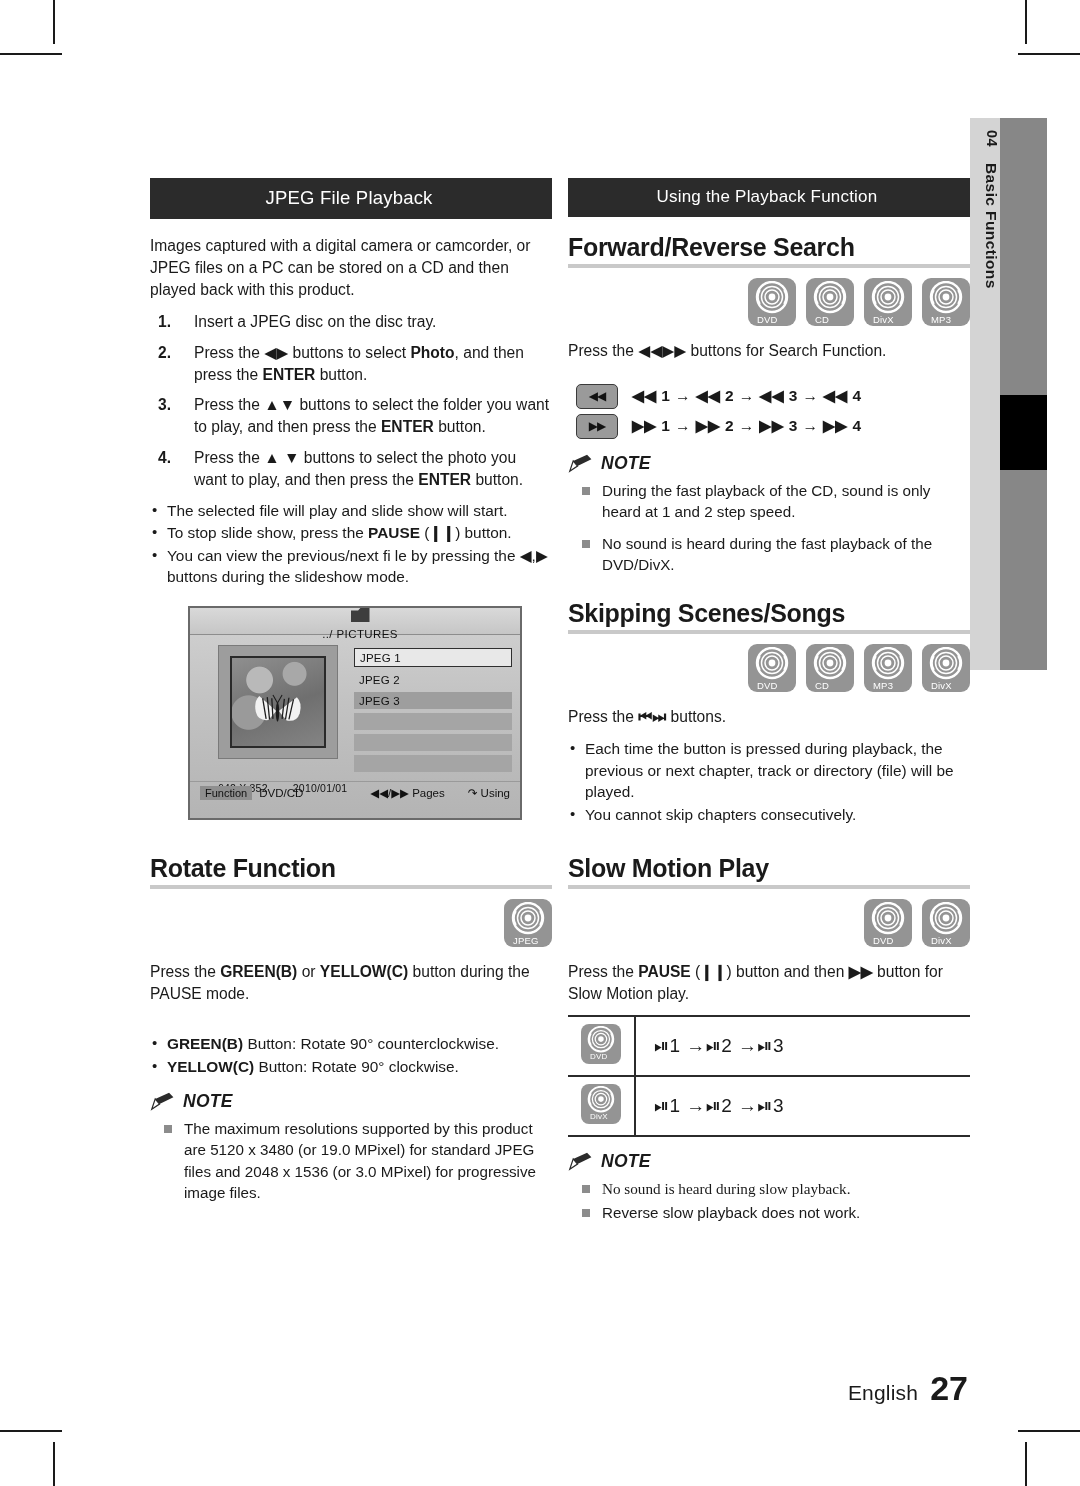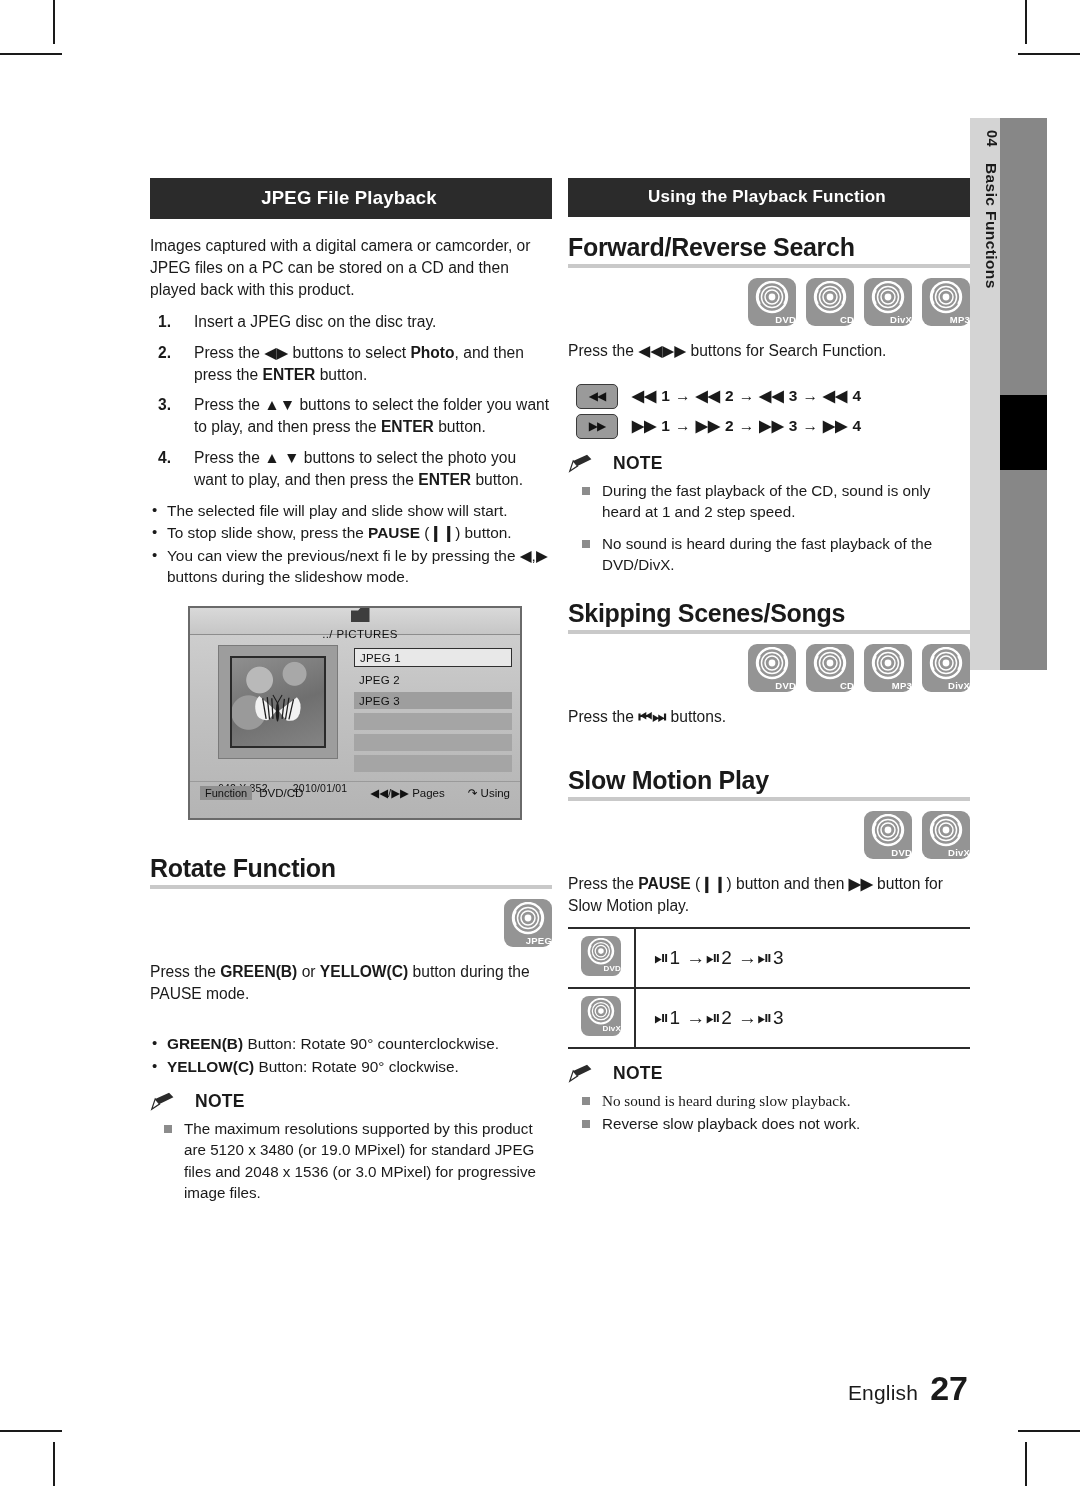--- a/index.html
+++ b/index.html
@@ -30,21 +30,21 @@
     top: 178px;
   }
   .col-left  { left: 150px; }
   .col-right { left: 568px; }
 
   
   .banner {
     background: #2b2b2b;
     color: #ffffff;
     text-align: center;
-    font-weight: bold;
+    font-weight: normal;
     font-size: 18.5px;
     letter-spacing: .2px;
     padding: 9px 4px 10px 0;
     margin-bottom: 16px;
   }
   .banner.small { font-size: 17px; }
 
   
   .h2 {
     font-size: 25px;
@@ -92,22 +92,23 @@
   }
   ul.dots > li::before {
     content: "\2022";
     position: absolute; left: 2px; top: -1px;
     font-size: 15px;
   }
   .sub-dots { margin-left: 44px; margin-top: 3px; }
 
   
   .note-head {
-    display: flex; align-items: flex-end; gap: 19px;
+    display: flex; align-items: flex-end; gap: 7px;
     margin: 14px 0 6px 0;
+    font-style: italic;
   }
   .note-head .pencil { width: 26px; height: 21px; display: block; }
   .note-head .lbl { font-size: 17.5px; font-weight: bold; letter-spacing: .3px; }
   ul.sqs { margin: 0; padding: 0; list-style: none; }
   ul.sqs > li {
     position: relative;
     padding-left: 34px;
     font-size: 15.2px;
     line-height: 1.40;
     margin-bottom: 10px;
@@ -122,25 +123,25 @@
   .disc-row { display: flex; gap: 10px; justify-content: flex-end; margin: 6px 0 14px 0; }
   .disc {
     width: 48px; height: 48px;
     background: #949494;
     border-radius: 9px;
     position: relative;
     flex: 0 0 auto;
   }
   .disc svg { position: absolute; left: 7px; top: 3px; }
   .disc .cap {
-    position: absolute; bottom: 2px; left: 16px; right: 0;
-    text-align: right;
+    position: absolute; bottom: 2px; left: 9px; right: 0;
+    text-align: left;
     color: #ffffff;
     font-size: 9.5px;
-    font-weight: bold;
+    font-weight: normal;
     letter-spacing: .2px;
     line-height: 1;
   }
   .disc.sm { width: 40px; height: 40px; border-radius: 8px; }
   .disc.sm svg { left: 6px; top: 2px; transform: scale(.82); transform-origin: 0 0; }
   .disc.sm .cap { font-size: 8px; bottom: 3px; }
 
   
   .keyrows { margin: 4px 0 4px 8px; }
   .keyrow { display: flex; align-items: center; gap: 14px; margin-bottom: 5px; }
@@ -562,20 +563,24 @@
           <circle cx="17" cy="16" r="3.4" fill="#ffffff"></circle>
           <path d="M5 9 A14 14 0 0 0 5 23" stroke="#ffffff" stroke-width="1.6" fill="none"></path>
           <path d="M29 9 A14 14 0 0 1 29 23" stroke="#ffffff" stroke-width="1.6" fill="none"></path>
         </svg>
         <span class="cap">DivX</span>
       </div>
     </div>
 
     <p class="body">Press the <b>⏮⏭</b> buttons.</p>
 
+    <ul class="dots">
+      <li>Each time the button is pressed during playback, the previous or next chapter, track or directory (file) will be played.</li>
+      <li>You cannot skip chapters consecutively.</li>
+    </ul>
 
     <div class="gap28"></div>
 
     <h2 class="h2">Slow Motion Play</h2>
     <div class="h2rule"></div>
 
     <div class="disc-row">
       <div class="disc">
         <svg width="34" height="34" viewBox="0 0 34 34">
           <circle cx="17" cy="16" r="15" fill="none" stroke="#ffffff" stroke-width="2.4"></circle>

